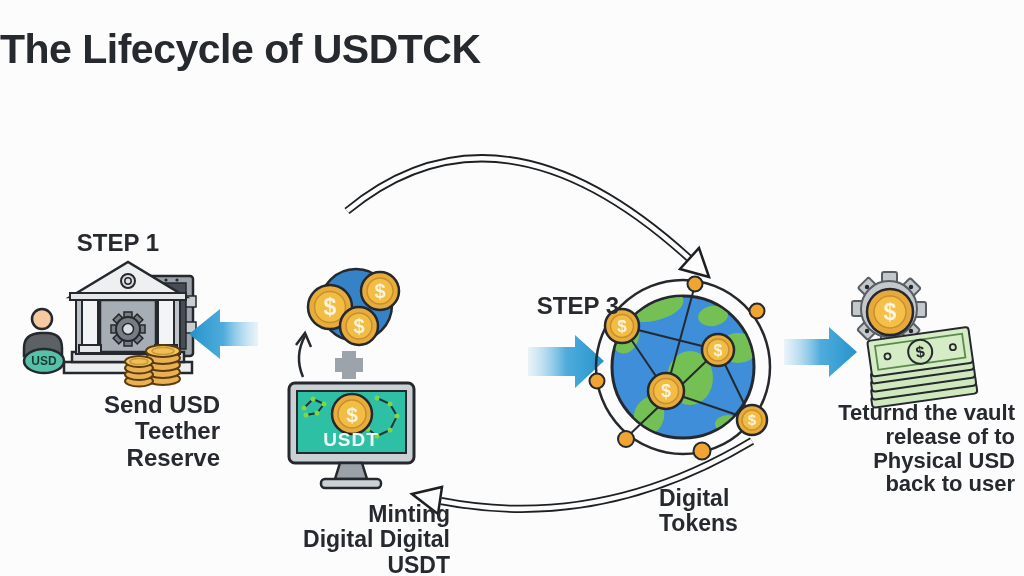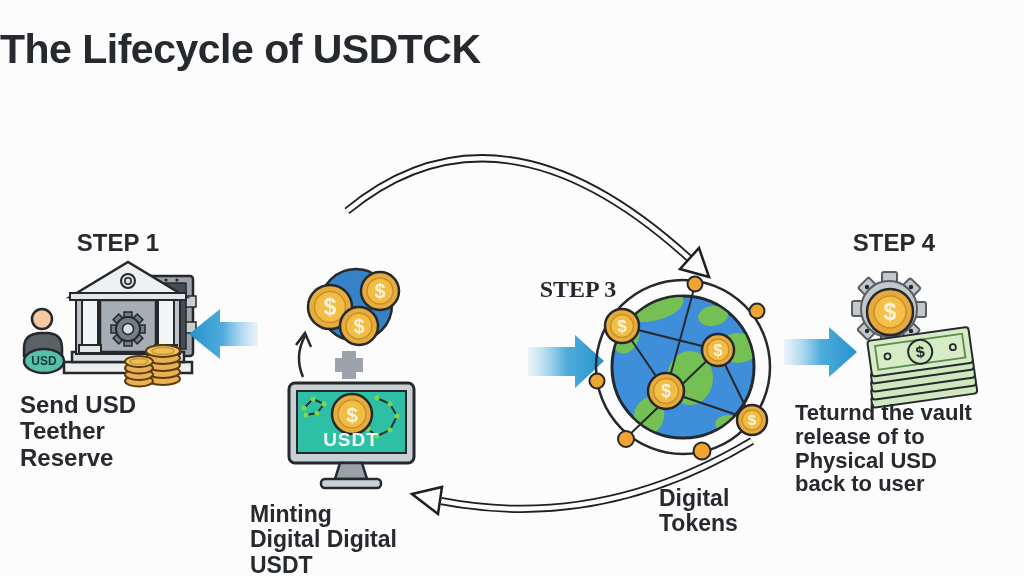--- a/index.html
+++ b/index.html
@@ -4,24 +4,24 @@
 <style>
   html,body{margin:0;padding:0;background:#e9e9e9;}
   .canvas{
     position:relative;width:1024px;height:576px;background:#fcfcfc;
     overflow:hidden;font-family:"Liberation Sans",sans-serif;color:#26292e;
   }
   .canvas svg{position:absolute;left:0;top:0;}
   .txt{position:absolute;font-weight:bold;white-space:pre-line;}
   .title{left:0;top:26px;width:1002px;font-size:41px;letter-spacing:-0.5px;}
   .step-label{font-size:24px;text-align:center;width:160px;}
-  .caption{font-size:23px;line-height:1.1;text-align:left;}
+  .caption{font-size:23px;line-height:1.1;text-align:right;}
   .lbl1{left:38px;top:229px;}
   .lbl2{left:275px;top:229px;}
-  .lbl3{left:498px;top:276px;font-family:Liberation Serif, serif;}
+  .lbl3{left:498px;top:292px;}
   .lbl4{left:814px;top:229px;}
   .cap1{left:20px;top:392px;width:200px;font-size:24px;}
   .cap2{left:250px;top:502px;width:200px;}
   .cap3{left:659px;top:486px;width:150px;text-align:left;}
   .cap4{left:795px;top:401px;width:220px;font-size:22px;line-height:1.08;}
   .svgtext{font-family:"Liberation Sans",sans-serif;font-weight:bold;}
 </style>
 </head>
 <body>
 
@@ -268,21 +268,20 @@
     <text class="svgtext" x="923" y="352" dy=".36em" text-anchor="middle" font-size="16" fill="#25282c">$</text>
     <circle cx="890" cy="352" r="3" fill="none" stroke="#25282c" stroke-width="1.8"></circle>
     <circle cx="956" cy="352" r="3" fill="none" stroke="#25282c" stroke-width="1.8"></circle>
   </g>
 </svg>
 
 <div class="txt title">The Lifecycle of USDTCK</div>
 
 <div class="txt step-label lbl1">STEP 1</div>
 <div class="txt step-label lbl3">STEP 3</div>
-<div class="txt step-label lbl4">STEP 4</div>
 
 <div class="txt caption cap1">Send USD
 Teether
 Reserve</div>
 <div class="txt caption cap2">Minting
 Digital Digital
 USDT</div>
 <div class="txt caption cap3">Digital
 Tokens</div>
 <div class="txt caption cap4">Teturnd the vault

